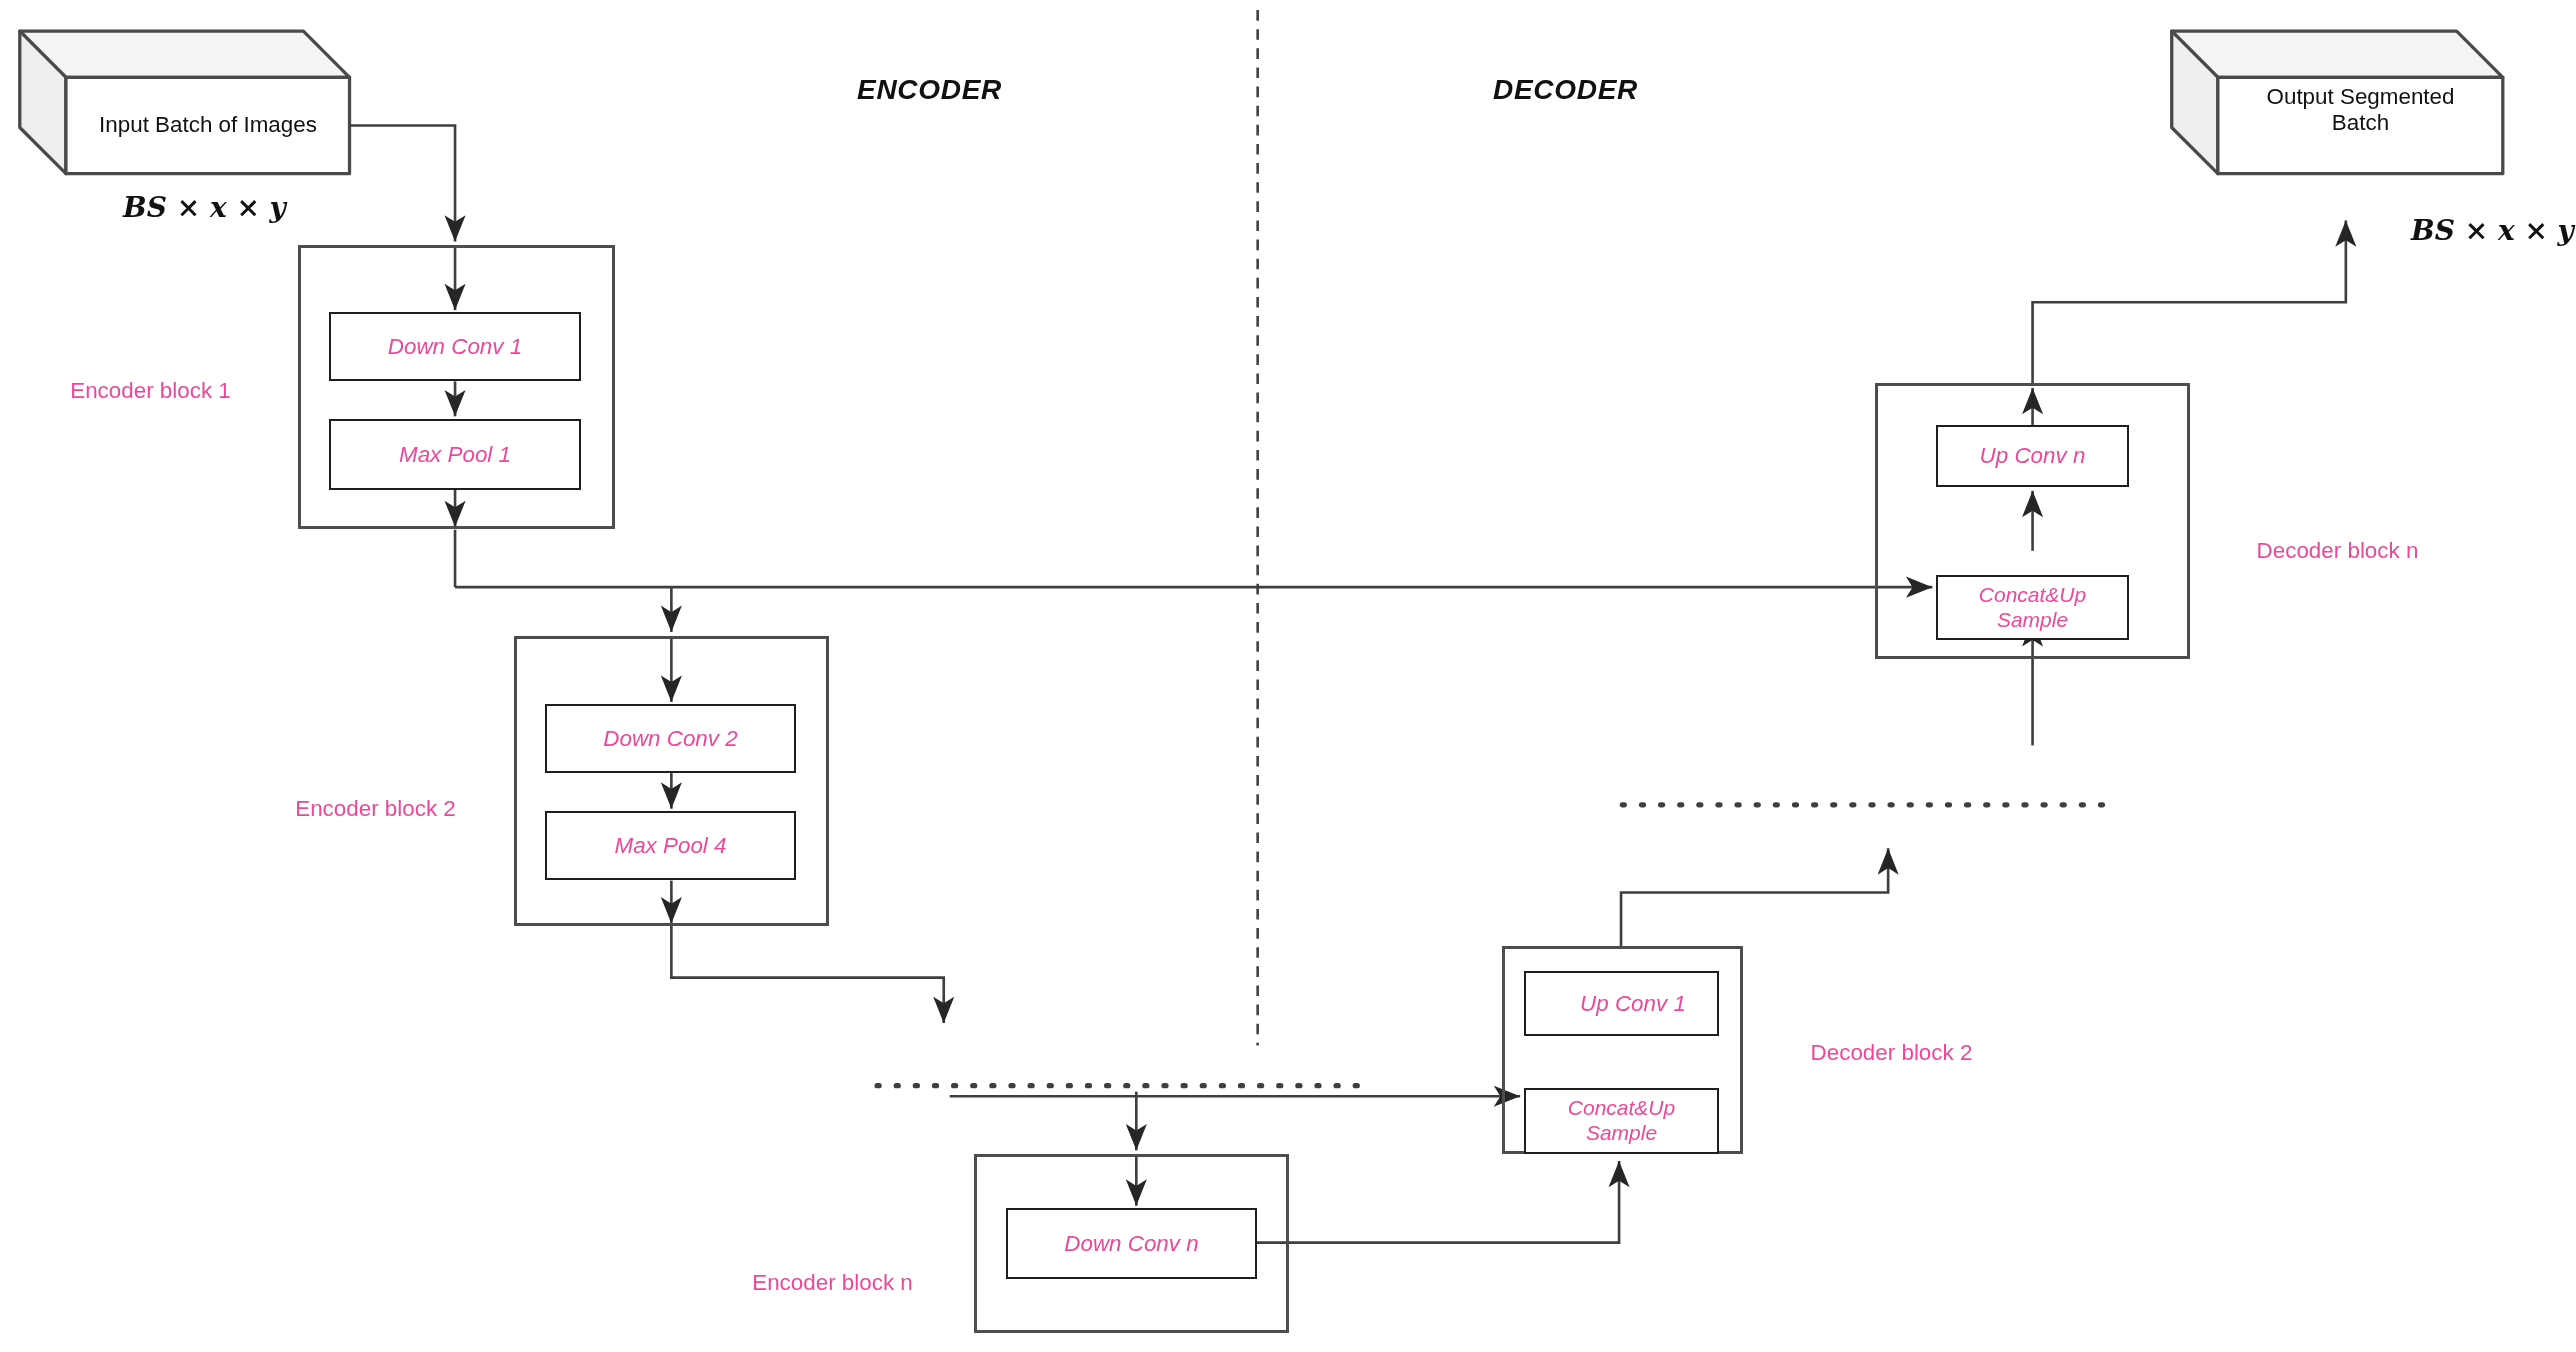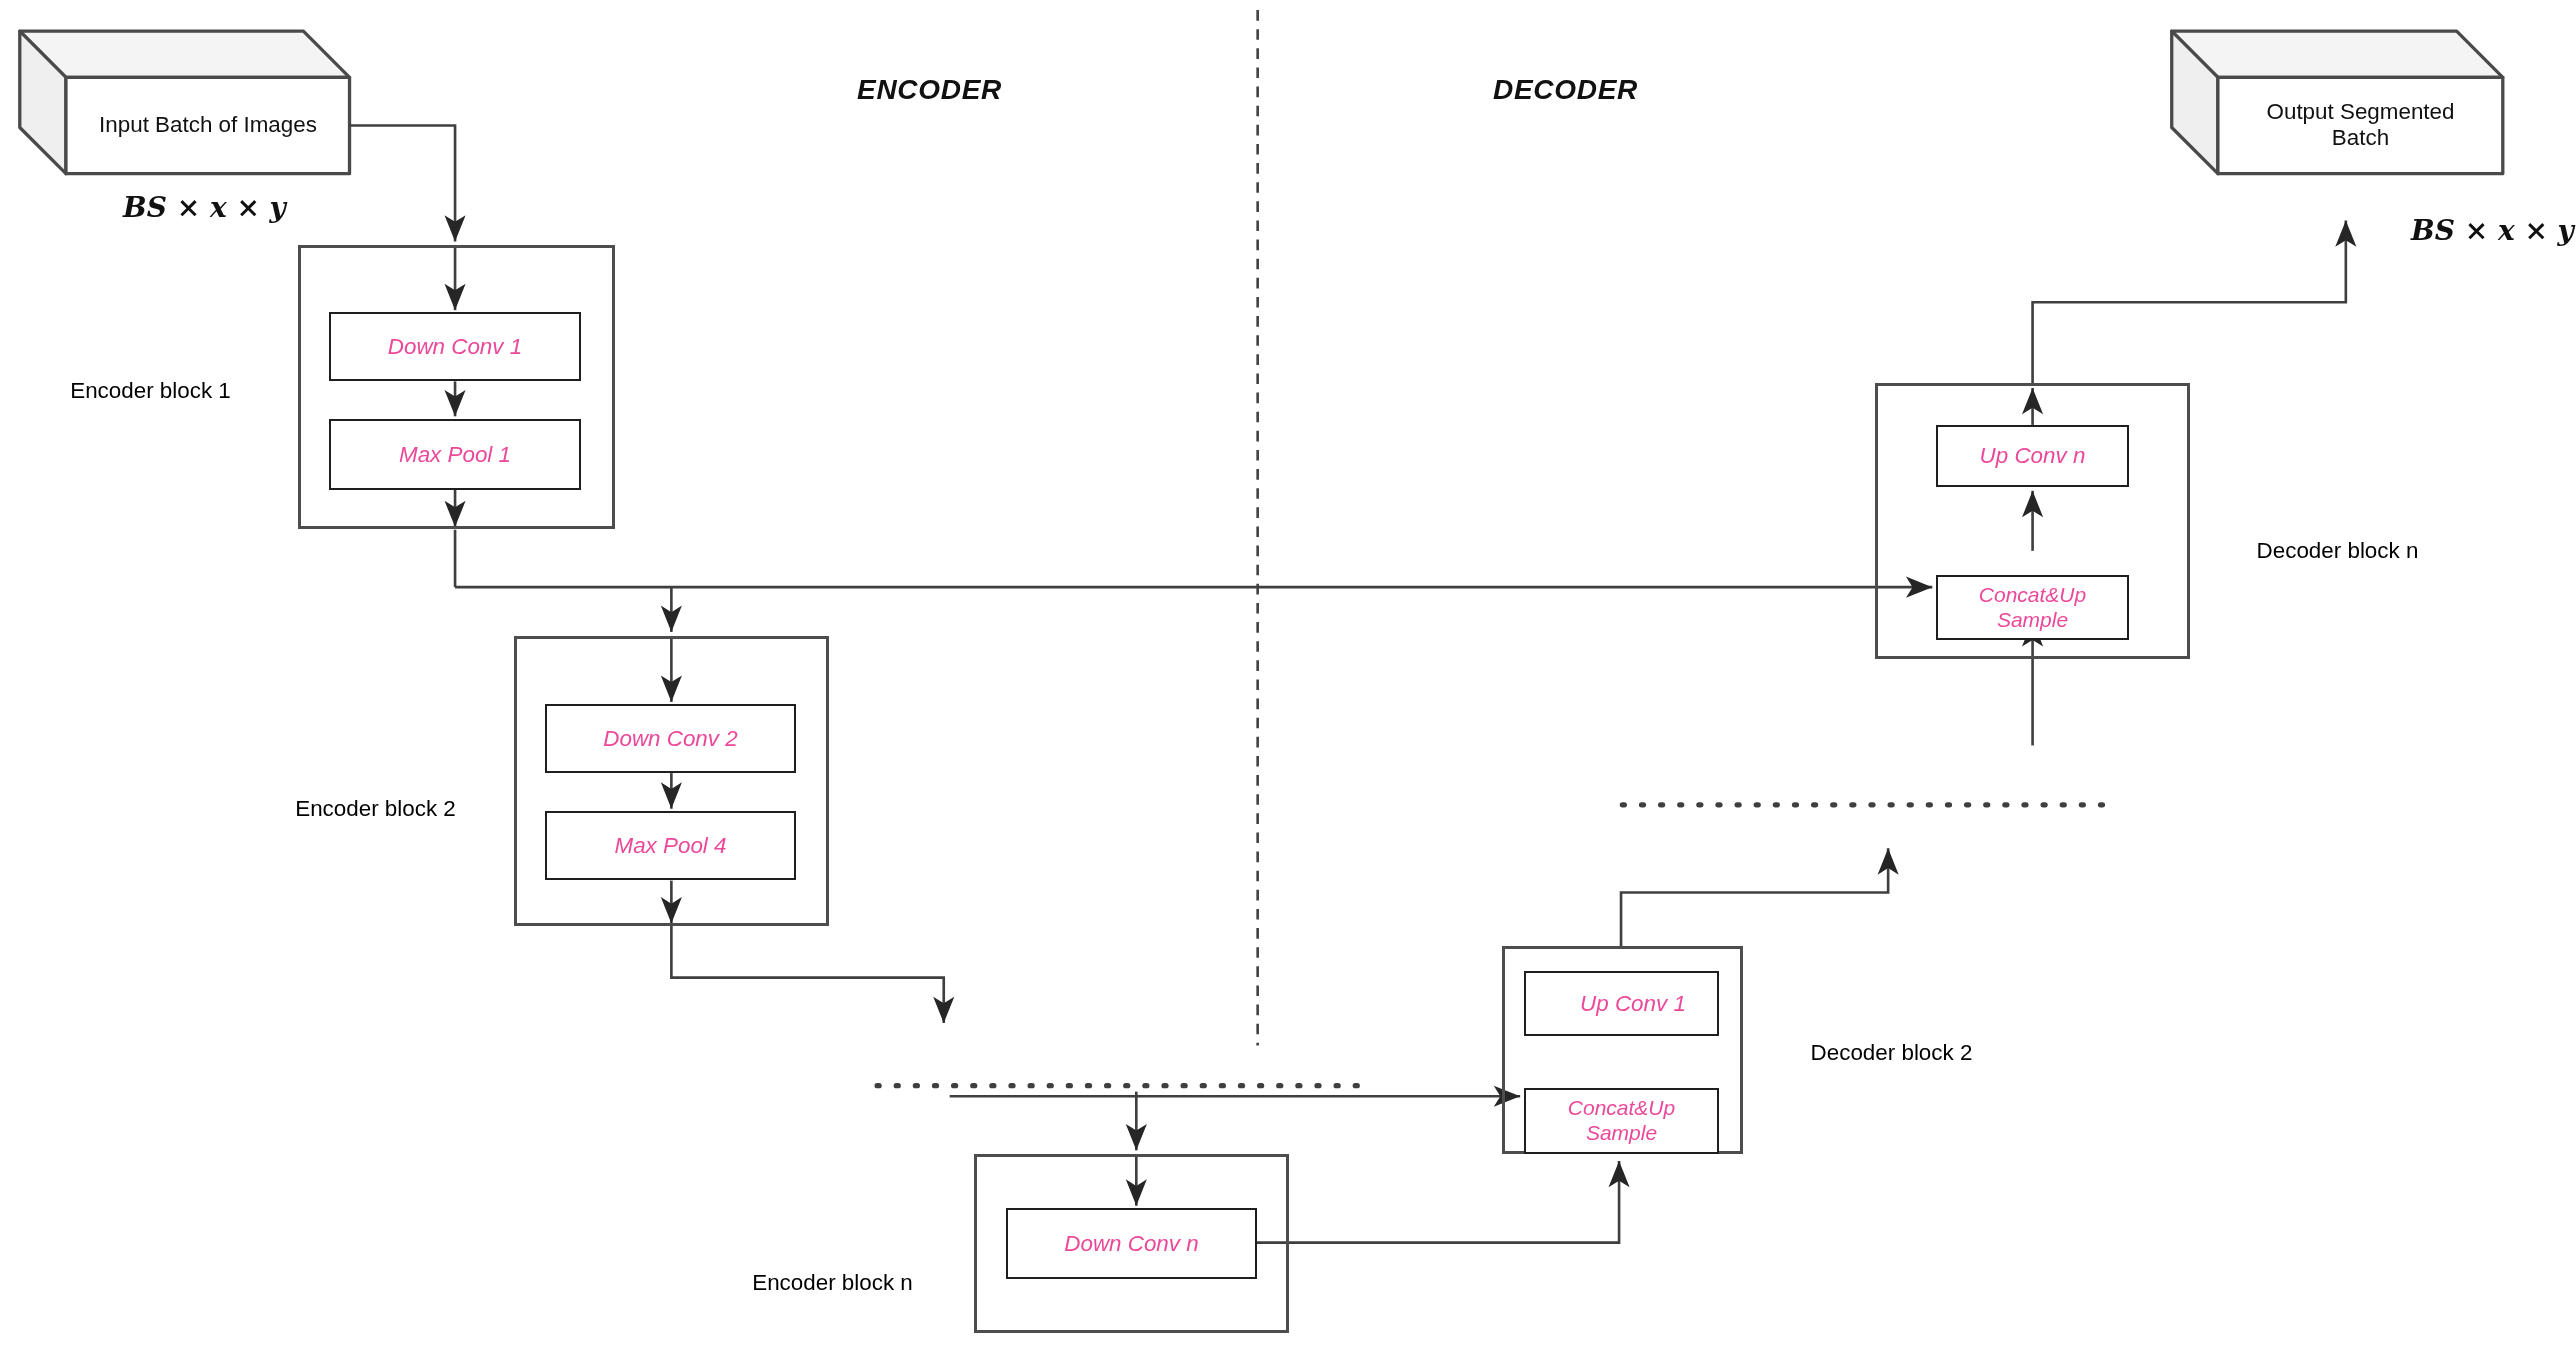--- a/index.html
+++ b/index.html
@@ -27,21 +27,21 @@
     text-align:center;
     font-size:22.4px;
     color:#ec4899;
     z-index:2;
     font-style:italic;
   }
   .inner-box.small{font-size:21px;line-height:1.18;margin-top:24px;}
   .side-label{
     position:absolute;
     display:flex;align-items:center;justify-content:center;
-    font-size:22.4px;color:#000000;text-align:center;
+    font-size:22.4px;color:#ec4899;text-align:center;
     z-index:2;
   }
   .section-title{
     position:absolute;
     display:flex;align-items:center;justify-content:center;
     font-size:28px;font-weight:bold;font-style:italic;
     color:#111;letter-spacing:0.7px;z-index:2;
   }
   .cube-label{
     position:absolute;
@@ -120,21 +120,21 @@
       <path d="M3082,581 V458 H3557 V334" marker-end="url(#arr)"></path>
     </g>
   </svg>
 
   <div class="section-title" style="left:824px;top:71px;width:211px;height:37px;">ENCODER</div>
   <div class="section-title" style="left:1460px;top:71px;width:211px;height:37px;">DECODER</div>
 
   <div class="cube-label" style="left:66px;top:77px;width:284px;height:96px;">Input Batch of Images</div>
   <div class="dims-label" style="left:99px;top:187px;width:211px;height:41px;">BS × x × y</div>
 
-  <div class="cube-label" style="left:2218px;top:77px;width:285px;height:96px;">
+  <div class="cube-label" style="left:2218px;top:62px;width:285px;height:96px;">
     <span class="wrap" style="width:224px;">Output Segmented Batch</span>
   </div>
   <div class="dims-label" style="left:2374px;top:210px;width:237px;height:41px;">BS × x × y</div>
 
   <div class="block" style="left:298px;top:245px;width:317px;height:284px;"></div>
   <div class="inner-box" style="left:329px;top:312px;width:252px;height:69px;">Down Conv 1</div>
   <div class="inner-box" style="left:329px;top:419px;width:252px;height:71px;text-align:center;">Max Pool 1</div>
   <div class="side-label" style="left:32px;top:375px;width:237px;height:32px;">Encoder block 1</div>
 
   <div class="block" style="left:514px;top:636px;width:315px;height:290px;"></div>

